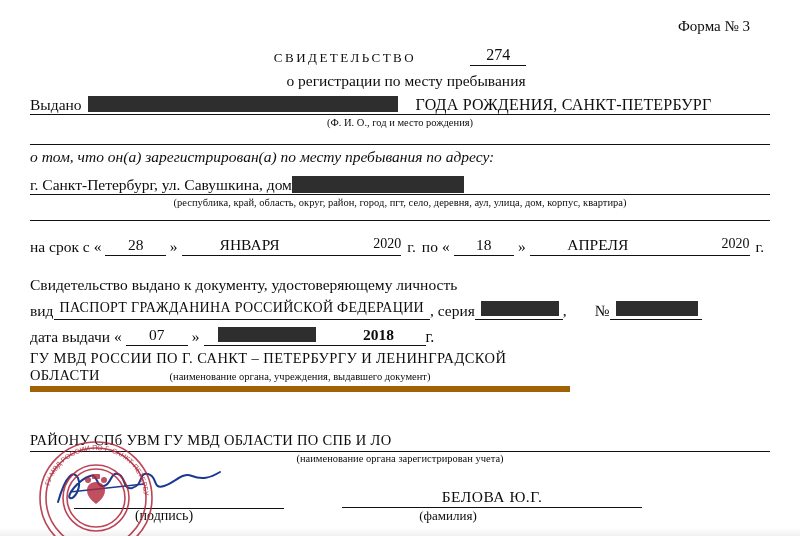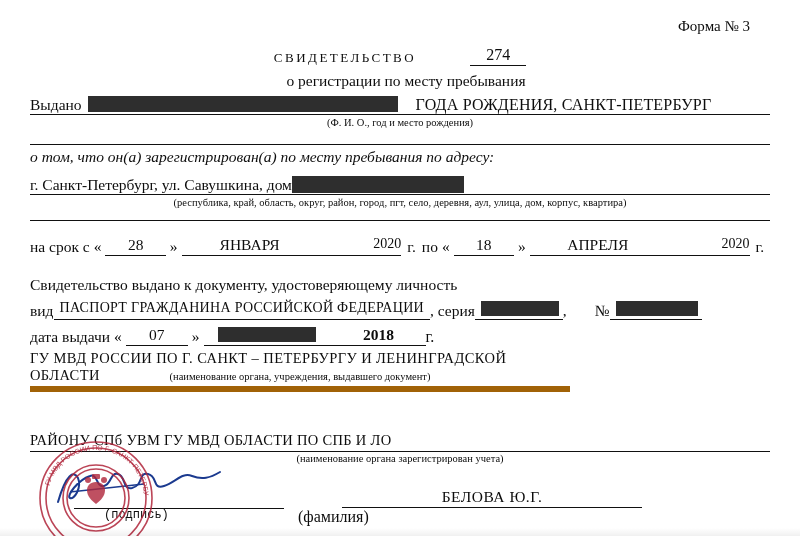--- a/index.html
+++ b/index.html
@@ -156,22 +156,22 @@
   #r-sign .flx { display: flex; }
   #r-sign .u-sig { width: 210px; height: 20px; }
   #r-sign .u-fam {
     width: 300px;
     text-align: center;
     font-size: 15.5px;
     letter-spacing: .5px;
     margin-left: 58px;
   }
   #r-cap5 { top: 508px; }
-  #r-cap5 .c1 { position: absolute; left: 74px; width: 120px; font-size: 12px; font-family: Liberation Mono, monospace;}
-  #r-cap5 .c2 { position: absolute; left: 268px; width: 300px; text-align: left; font-size: 16px;}
+  #r-cap5 .c1 { position: absolute; left: 74px; width: 120px; text-align: center; font-size: 14px;}
+  #r-cap5 .c2 { position: absolute; left: 268px; width: 300px; text-align: center; font-size: 13px;}
 
   
   .signature {
     position: absolute;
     left: 52px;
     top: 462px;
     width: 180px;
     height: 46px;
     pointer-events: none;
   }

